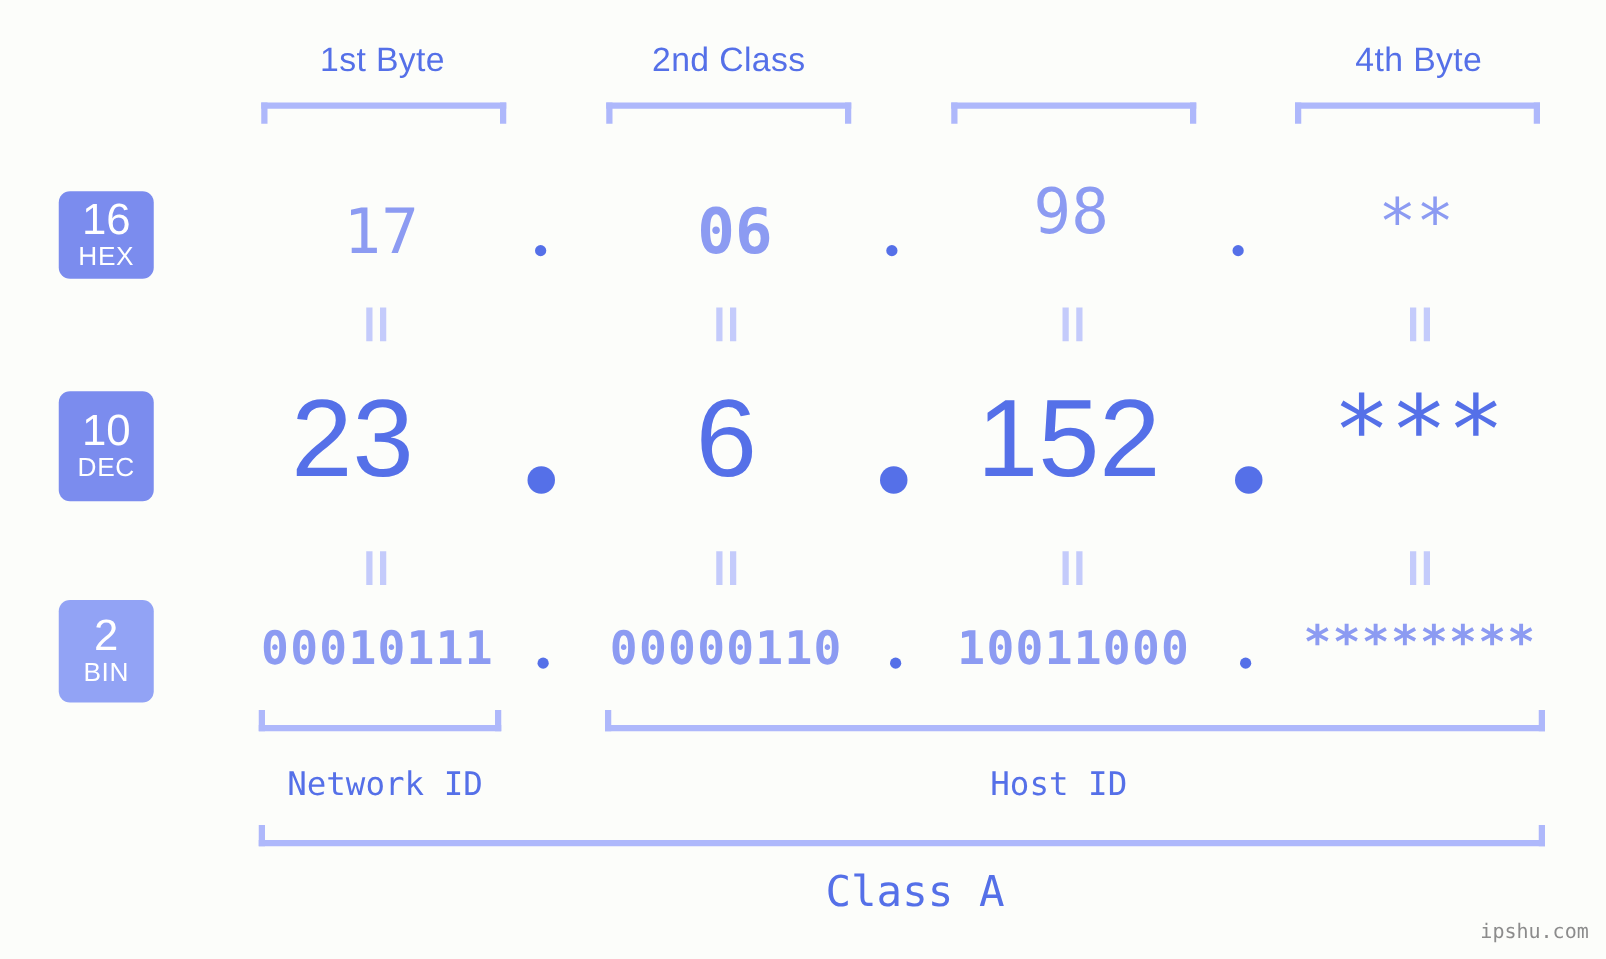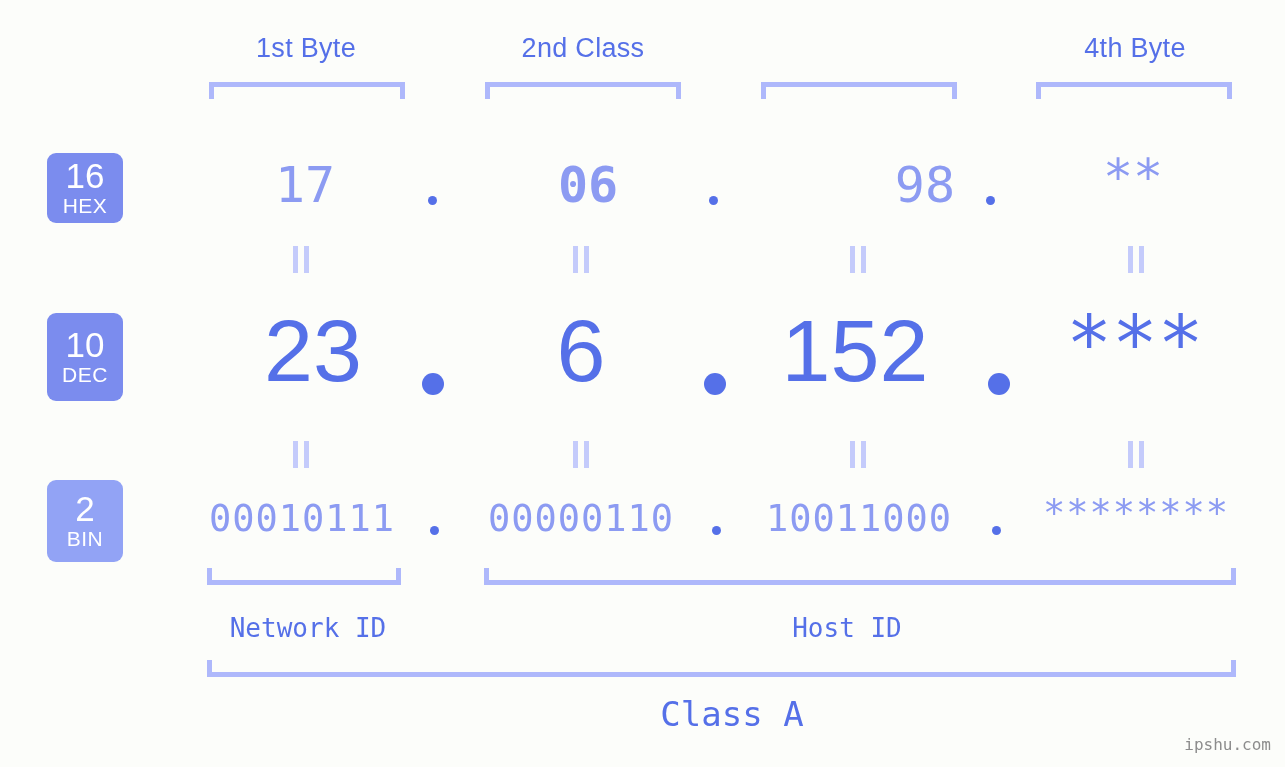--- a/index.html
+++ b/index.html
@@ -96,20 +96,21 @@
     font-family: "Liberation Sans", sans-serif;
   }
   .dec-row .value-cell.stars {
     font-family: "DejaVu Sans Mono", monospace;
   }
   .bin-row .value-cell {
     font-size: 37px;
     color: #8c9bf2;
     line-height: 37px;
     letter-spacing: 1px;
+    font-weight: bold;
   }
 
   
   .dot {
     position: absolute;
     border-radius: 50%;
     background: #5570e8;
   }
   .dot.small { width: 9px; height: 9px; }
   .dot.big   { width: 22px; height: 22px; }
@@ -184,21 +185,21 @@
   </div>
 
   <div class="base-badge" style="top:480px; height:82px; background:#92a3f5;">
     <div class="num">2</div>
     <div class="name">BIN</div>
   </div>
 
   <div class="hex-row">
     <div class="value-cell" style="left:207px; top:160px; width:196px;">17</div>
     <div class="value-cell" style="left:490px; top:160px; width:196px;font-weight:bold;">06</div>
-    <div class="value-cell" style="left:759px; top:160px; width:196px;text-align:right;">98</div>
+    <div class="value-cell" style="left:759px; top:144px; width:196px;">98</div>
     <div class="value-cell" style="left:1035px; top:152px; width:196px;">**</div>
 
     <div class="dot small" style="left:428px; top:196px;"></div>
     <div class="dot small" style="left:709px; top:196px;"></div>
     <div class="dot small" style="left:986px; top:196px;"></div>
   </div>
 
   <div class="eqmark" style="left:292px; top:246px;">
     <span class="a"></span>
       <span class="b"></span>
@@ -210,21 +211,21 @@
   <div class="eqmark" style="left:849px; top:246px;">
     <span class="a"></span>
       <span class="b"></span>
   </div>
   <div class="eqmark" style="left:1127px; top:246px;">
     <span class="a"></span>
       <span class="b"></span>
   </div>
 
   <div class="dec-row">
-    <div class="value-cell" style="left:215px; top:307px; width:196px;">23</div>
+    <div class="value-cell" style="left:184px; top:307px; width:196px;">23</div>
     <div class="value-cell" style="left:483px; top:307px; width:196px;">6</div>
     <div class="value-cell" style="left:757px; top:307px; width:196px;">152</div>
     <div class="value-cell stars" style="left:1036px; top:300px; width:198px; font-size:76px;">***</div>
 
     <div class="dot big" style="left:422px; top:373px;"></div>
     <div class="dot big" style="left:704px; top:373px;"></div>
     <div class="dot big" style="left:988px; top:373px;"></div>
   </div>
 
   <div class="eqmark" style="left:292px; top:441px;">

